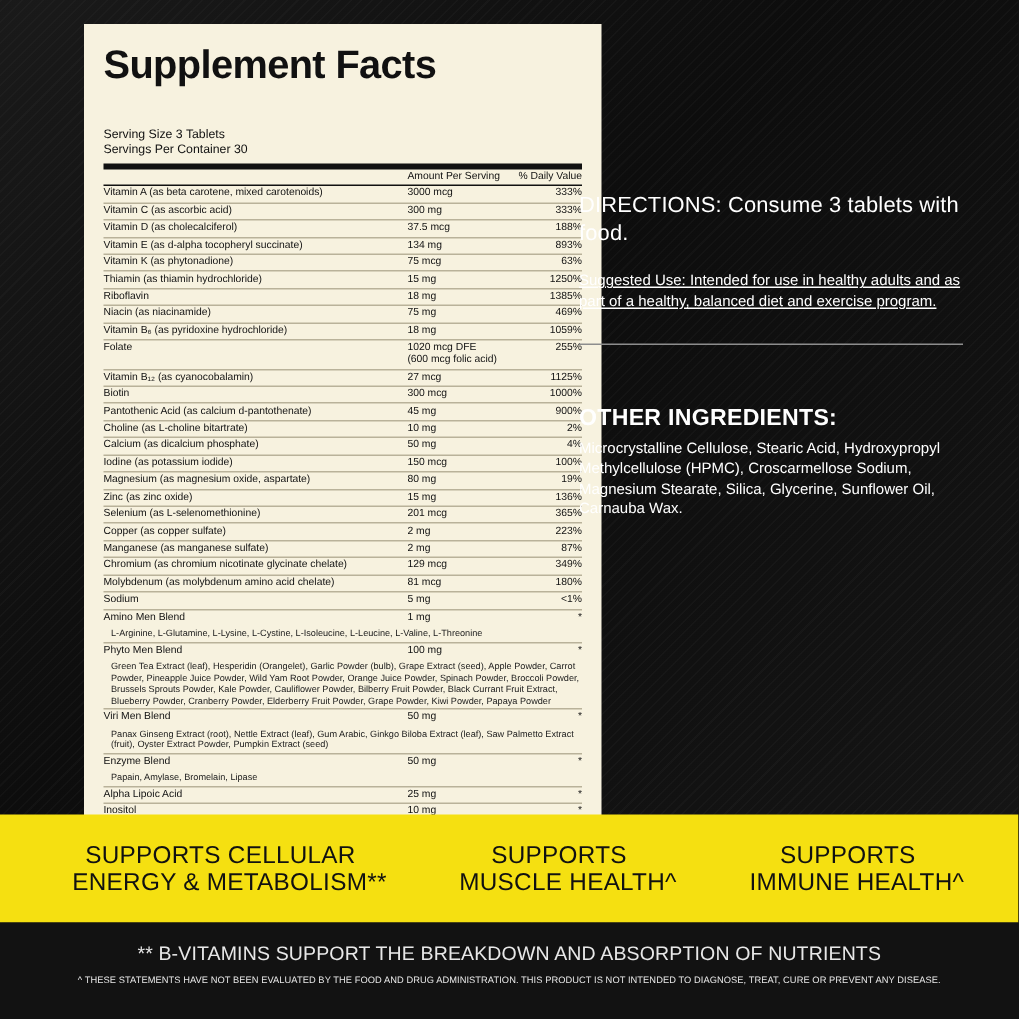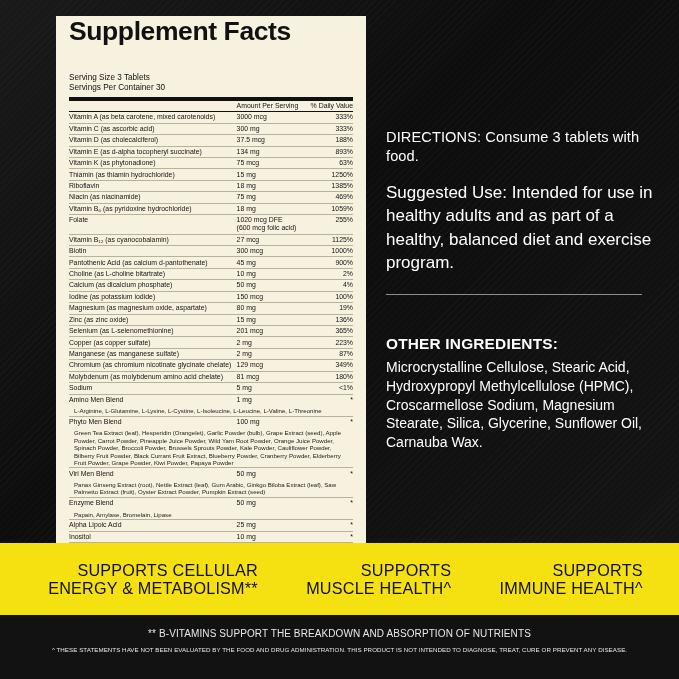--- a/index.html
+++ b/index.html
@@ -19,23 +19,23 @@
     content: "";
     position: absolute; inset: 0;
     background: repeating-linear-gradient(135deg, rgba(255,255,255,0.022) 0px, rgba(255,255,255,0.022) 1px, rgba(0,0,0,0) 1px, rgba(0,0,0,0) 5px);
     pointer-events: none;
   }
 
   
   .panel {
     position: absolute;
     left: 56px; top: 16px;
-    width: 310px; height: 580px;
+    width: 345px; height: 580px;
     background: #f7f2df;
-    padding: 2px 13px 8px 13px;
+    padding: 14px 13px 8px 13px;
     color: #111;
   }
   .sf-title {
     font-family: "Liberation Sans", sans-serif;
     font-weight: bold;
     font-size: 26.5px;
     letter-spacing: -0.4px;
     line-height: 1;
     margin-bottom: 5px;
   }
@@ -87,72 +87,73 @@
     color: #ffffff;
   }
   .directions {
     font-size: 14.6px;
     line-height: 1.28;
     letter-spacing: 0.1px;
   }
   .directions b { font-weight: normal; }
   .suggested {
     margin-top: 16px;
-    font-size: 17px;
+    font-size: 10px;
     line-height: 1.36;
+    text-decoration: underline;
   }
   .divider {
     margin: 20px 0 16px 0;
     border-top: 1.2px solid #8d8d8d;
     width: 256px;
   }
   .oi-title {
     font-size: 15.4px;
     font-weight: bold;
     letter-spacing: 0.2px;
     margin-bottom: 5px;
     margin-top: 40px;
   }
   .oi-body {
-    font-size: 14px;
+    font-size: 10px;
     line-height: 1.35;
   }
 
   
   .band {
     position: absolute;
     left: 0; bottom: 64px;
     width: 679px; height: 72px;
     background: #f5e011;
     display: flex;
     align-items: center;
     justify-content: space-around;
     padding: 0 18px;
   }
   .claim {
-    text-align: right;
+    text-align: center;
     color: #111;
     font-size: 16.2px;
     font-weight: normal;
     line-height: 1.12;
     letter-spacing: 0.2px;
   }
   .claim .l1 { display: block; }
   .claim .l2 { display: block; margin-left: 12px; }
 
   .footer-notes {
     position: absolute;
     left: 0; bottom: 0;
     width: 679px; height: 64px;
     background: #121212;
     color: #e8e8e8;
     text-align: center;
     padding-top: 13px;
   }
-  .fn1 { font-size: 10px; letter-spacing: 0.1px; }
+  .fn1 { font-size: 13px; letter-spacing: 0.1px; }
   .fn2 { font-size: 6.2px; margin-top: 7px; letter-spacing: 0.05px; }
 </style>
 </head>
 <body>
 
 <div class="page">
 
   <div class="panel">
     <div class="sf-title">Supplement Facts</div>
     <div class="sf-serving">Serving Size 3 Tablets</div>

